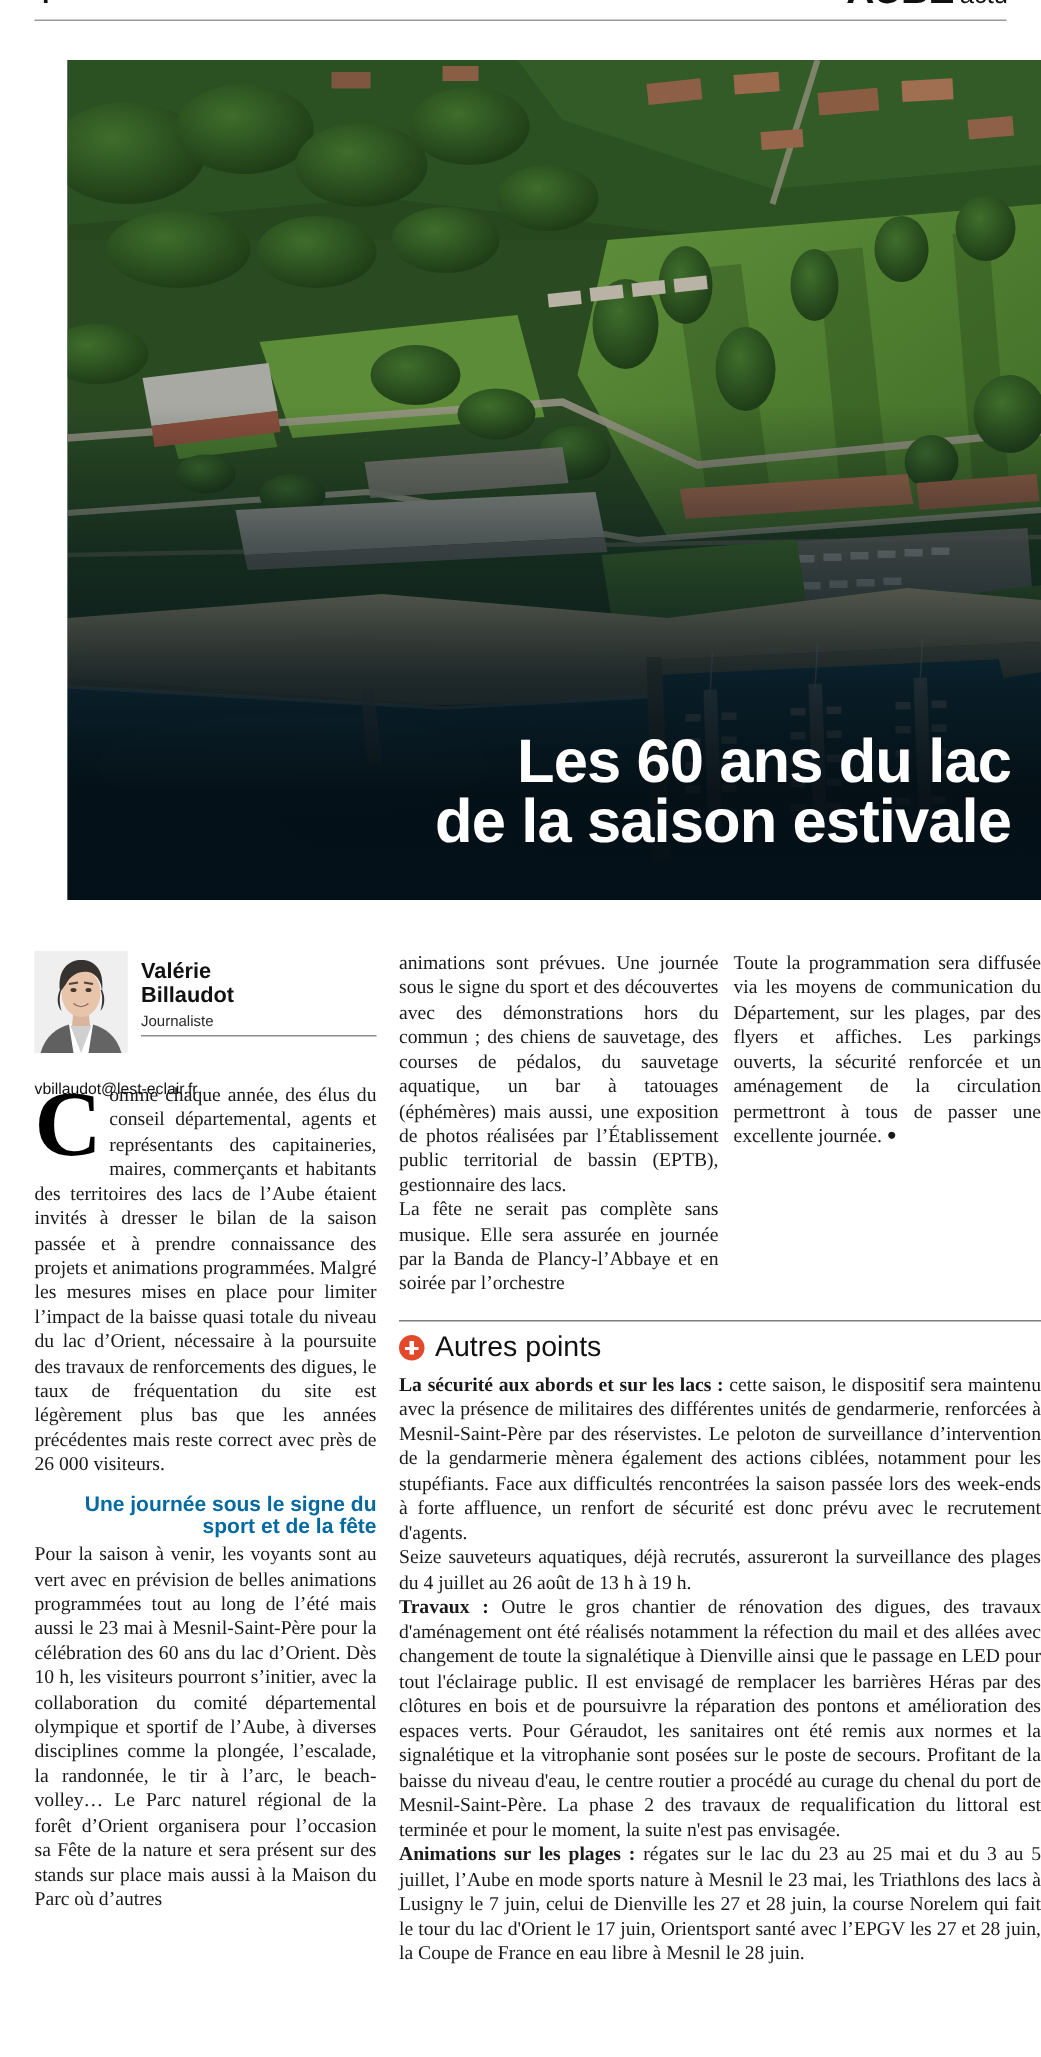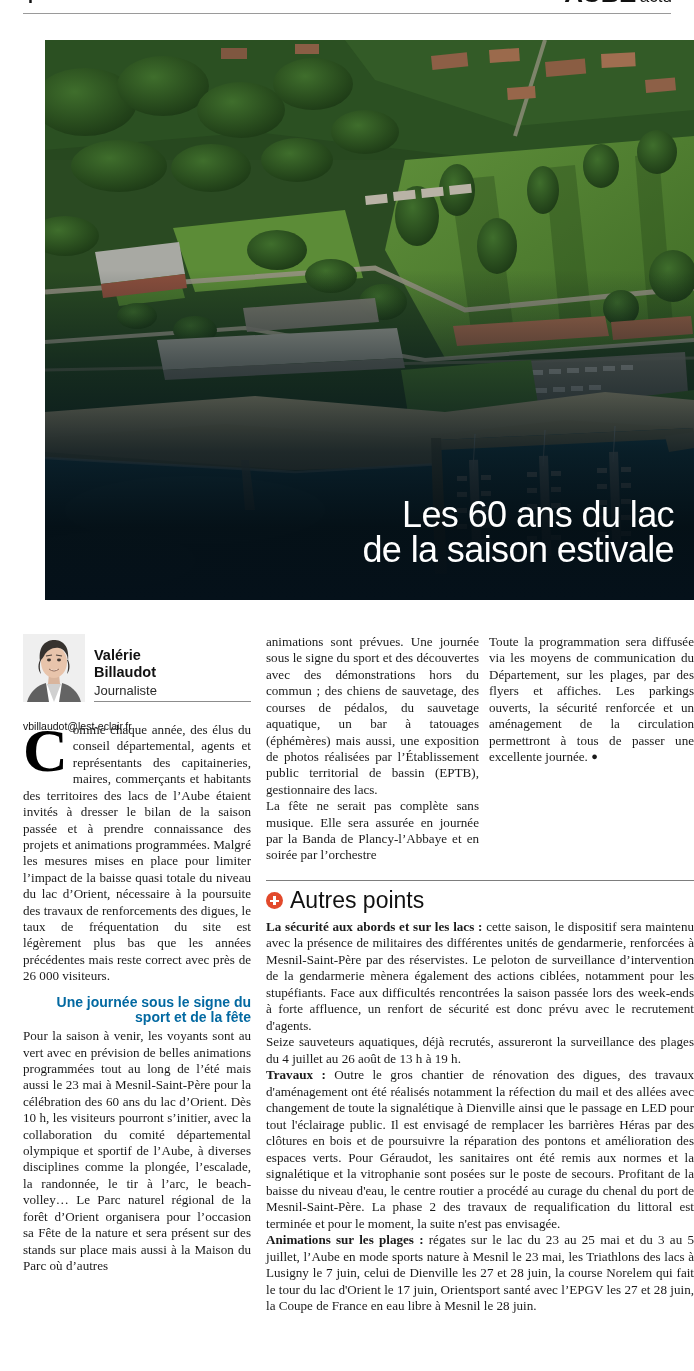--- a/index.html
+++ b/index.html
@@ -43,52 +43,52 @@
   }
   .hero-photo{position:absolute;inset:0;overflow:hidden;}
   .hero-photo svg{display:block;width:649px;height:560px;}
   .hero-shade{
     position:absolute;left:0;right:0;bottom:0;height:330px;
     background:linear-gradient(to bottom, rgba(6,20,28,0) 0%, rgba(6,20,28,.55) 28%, rgba(6,20,28,.88) 55%, rgba(4,14,20,.97) 78%, #05111a 100%);
   }
   .hero-text{position:absolute;left:0;right:0;bottom:0;padding:0 16px 16px 16px;}
   .headline{
     font-family:"Liberation Sans", sans-serif;
-    font-weight:400;
-    font-size:36px;line-height:0.99;
+    font-weight:700;
+    font-size:41px;line-height:0.99;
     color:#ffffff;
     text-align:right;
     margin:0 0 16px 0;
     letter-spacing:-0.6px;
     padding-right:4px;
   }
   .headline span{display:block;}
   .standfirst{
     font-family:"Liberation Sans", sans-serif;
     font-size:16.5px;line-height:1.30;
     color:#f2f2f2;text-align:center;
     margin:0;padding:0 14px 2px 14px;
   }
   .standfirst .place{color:#e8422b;font-weight:700;}
 
   
   .byline{position:absolute;left:23px;top:634px;width:228px;}
-  .byline-row{display:flex;align-items:flex-end;gap:9px;}
+  .byline-row{display:flex;align-items:flex-start;gap:9px;}
   .portrait{
     width:62px;height:68px;flex:0 0 62px;overflow:hidden;background:#e9e9e9;
   }
   .portrait svg{display:block;width:62px;height:68px;}
   .byline-meta{flex:1;padding-top:6px;}
   .byline-name{
     font-family:"Liberation Sans", sans-serif;
     font-weight:700;font-size:14.5px;line-height:1.13;color:#111;
   }
   .byline-role{
     font-family:"Liberation Sans", sans-serif;
-    font-size:13px;color:#2a2a2a;margin-top:3px;
+    font-size:10px;color:#2a2a2a;margin-top:3px;
     border-bottom:1px solid #8c8c8c;padding-bottom:3px;
   }
   .byline-mail{
     font-family:"Liberation Sans", sans-serif;
     font-size:10.5px;color:#111;margin-top:18px;
   }
 
   
   .col{position:absolute;font-size:13.1px;line-height:1.255;text-align:justify;
        -webkit-hyphens:auto;hyphens:auto;}
@@ -123,21 +123,21 @@
     width:17px;height:17px;border-radius:50%;background:#e2492b;
     position:relative;flex:0 0 17px;
   }
   .plus-icon:before,.plus-icon:after{
     content:"";position:absolute;background:#fff;
   }
   .plus-icon:before{left:4px;top:7.5px;width:9px;height:2.2px;}
   .plus-icon:after{top:4px;left:7.4px;height:9px;width:2.2px;}
   .autres-title{
     font-family:"Liberation Sans", sans-serif;
-    font-size:23px;color:#111;font-weight:400;line-height:1;
+    font-size:19px;color:#111;font-weight:400;line-height:1;
   }
   .autres-body{font-size:13.1px;line-height:1.26;text-align:justify;
     -webkit-hyphens:auto;hyphens:auto;}
   .autres-body p{margin:0;}
   .autres-body b{font-weight:700;}
 </style>
 </head>
 <body>
 
 <div class="page">

